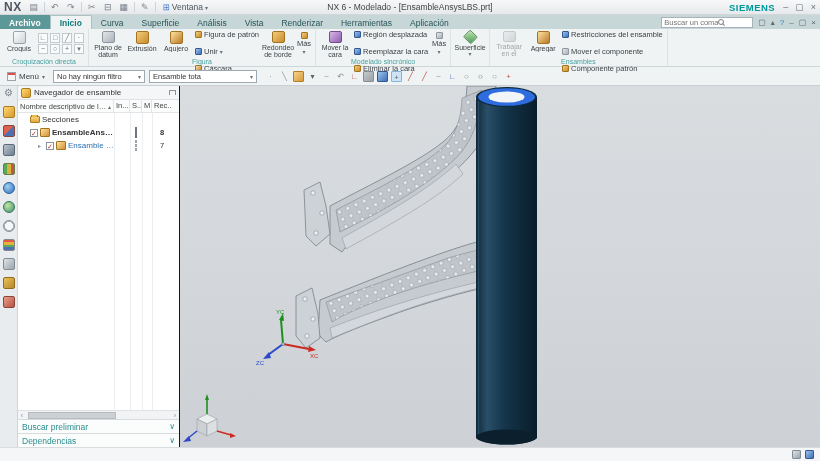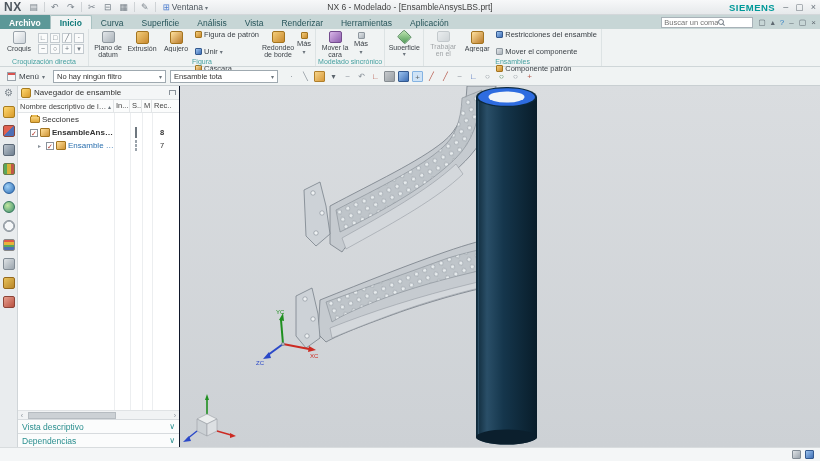--- a/index.html
+++ b/index.html
@@ -55,21 +55,21 @@
   .sketchgrid { display:flex; flex-direction:column; gap:1px; justify-content:center; padding:0 2px; }
   .sketchrow { display:flex; gap:2px; }
   .skico { width:10px; height:10px; border:1px solid #c3cacf; background:#fafbfb; color:#6b747c; font-size:7px; line-height:8px; text-align:center; cursor:default; }
   .caret { font-size:6px; color:#6b747c; }
 
   
   .toolbar { height:19px; background:#f0f3f3; border-bottom:1px solid #c9cfd2; display:flex; align-items:center; gap:4px; padding:0 3px; font-size:8px; color:#3c4248; }
   .menubtn { display:flex; align-items:center; gap:3px; padding:1px 4px; cursor:default; }
   .menubtn .mico { width:9px; height:9px; background:linear-gradient(#d9534f 30%,#f4f6f7 30%); border:1px solid #9aa3ab; }
   .combo { height:13px; background:#fff; border:1px solid #9fa9b0; display:flex; align-items:center; justify-content:space-between; padding:0 3px; font-size:7.5px; color:#333; cursor:default; }
-  .combo.w1 { width:113px; } .combo.w2 { width:108px; }
+  .combo.w1 { width:92px; } .combo.w2 { width:108px; }
   .iconstrip { display:flex; align-items:center; gap:3px; margin-left:4px; }
   .tico { width:11px; height:11px; border-radius:1px; font-size:8px; line-height:11px; text-align:center; color:#5a646c; cursor:default; }
   .tico.hl { background:#cfe3f6; border:1px solid #84b3e2; }
 
   
   .main { display:flex; height:361px; }
   .resbar { width:18px; background:#e9ecee; border-right:1px solid #d0d5d8; display:flex; flex-direction:column; align-items:center; padding-top:1px; gap:7px; }
   .rico { width:12px; height:12px; border-radius:2px; cursor:default; }
   .gear { font-size:10px; color:#7a838b; line-height:12px; text-align:center; }
 
@@ -235,20 +235,34 @@
     </div>
     <div class="rlabel">Figura</div>
   </div>
 
   <div class="rgroup">
     <div class="rbody">
       <div class="bigbtn">
         <span class="icube c-purple"></span>
         <span class="blabel">Mover la cara</span>
       </div>
+      <div class="smallcol">
+        <div class="smallitem">
+          <span class="sico c-blue"></span>
+          <span>Región desplazada</span>
+        </div>
+        <div class="smallitem">
+          <span class="sico c-blue"></span>
+          <span>Reemplazar la cara</span>
+        </div>
+        <div class="smallitem">
+          <span class="sico c-amber"></span>
+          <span>Eliminar la cara</span>
+        </div>
+      </div>
       <div class="morebtn">
         <span class="sico c-gray"></span>
         <span>Más</span>
         <span class="caret">▾</span>
       </div>
     </div>
     <div class="rlabel">Modelado sincrónico</div>
   </div>
 
   <div class="rgroup">
@@ -409,21 +423,21 @@
         <div class="cell m"></div>
         <div class="cell rec" style="font-weight:normal;">7</div>
       </div>
     </div>
     <div class="hscroll">
       <span class="hsp">‹</span>
       <span class="hthumb"></span>
       <span class="hsp" style="margin-left:auto;">›</span>
     </div>
     <div class="navpanel">
-      <span>Vista descriptivo</span>
+      <span>Buscar preliminar</span>
       <span class="chev">∨</span>
     </div>
     <div class="navpanel">
       <span>Dependencias</span>
       <span class="chev">∨</span>
     </div>
   </div>
 
   <div class="viewport">
     <svg width="640" height="361" viewBox="0 0 640 361">

